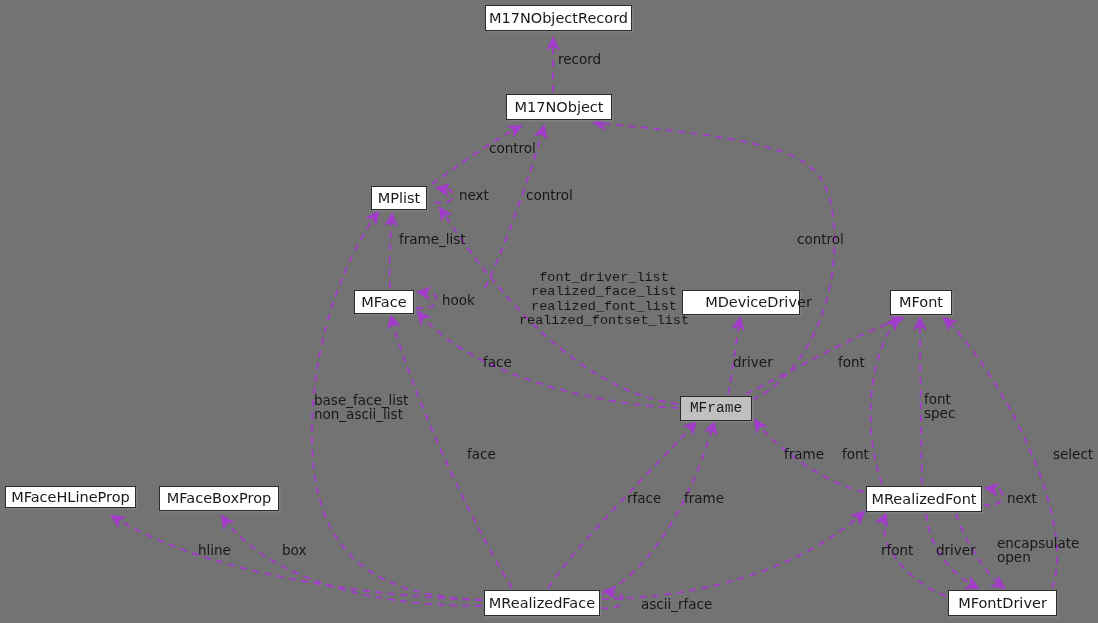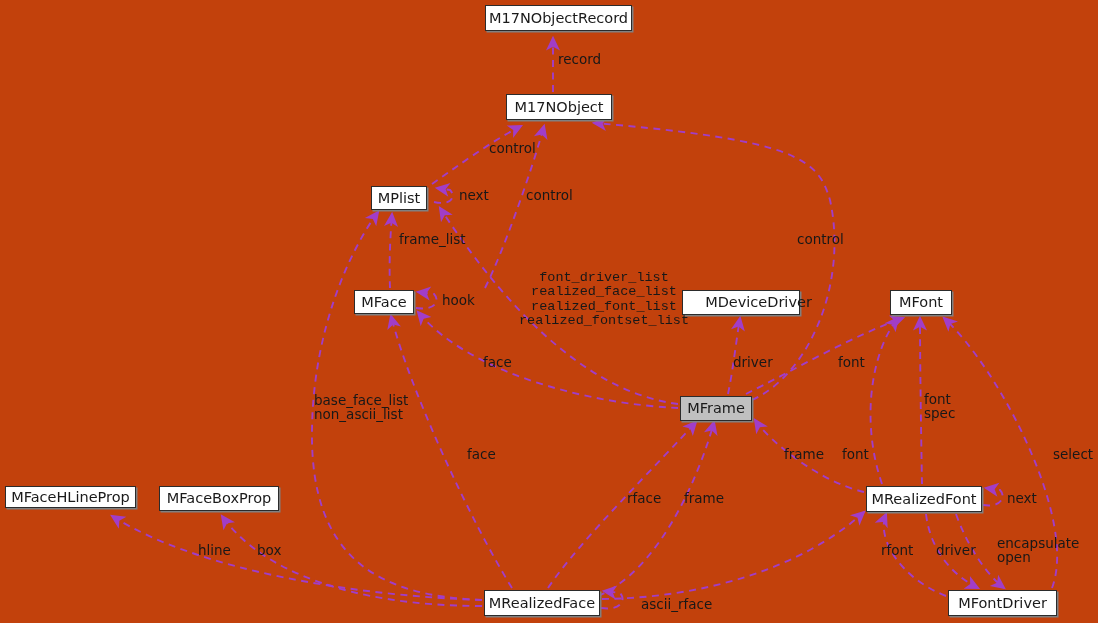--- a/index.html
+++ b/index.html
@@ -1,23 +1,23 @@
 <!DOCTYPE html>
 <html><head>
 <meta charset="utf-8">
 <title>Collaboration Diagram</title>
 <style>
   html,body{margin:0;padding:0;background:#ffffff;}
   body{font-family:"DejaVu Sans","Liberation Sans",sans-serif;}
-  #canvas{position:relative;width:1098px;height:623px;background:#c2410c;overflow:hidden;}
+  #canvas{position:relative;width:1098px;height:623px;background:#737373;overflow:hidden;}
   #edges{position:absolute;left:0;top:0;width:1098px;height:623px;}
   .node{position:absolute;box-sizing:border-box;background:#ffffff;border:1px solid #2b2b2b;
         box-shadow:1.5px 1.5px 0 0 #808080;display:flex;align-items:center;justify-content:center;
         font-size:14.5px;color:#1a1a1a;white-space:nowrap;line-height:1;}
-  .node.hl{background:#c0c0c0;}
+  .node.hl{background:#c0c0c0;font-family:Liberation Mono, monospace;}
   .elabel{position:absolute;font-size:13.5px;color:#1a1a1a;white-space:pre;line-height:1.06;
           color:#181818;}
   .elabel.c{text-align:center;transform:translateX(-50%);font-family:Liberation Mono, monospace;}
   .elabel.l{text-align:left;}
 </style>
 </head>
 <body>
 
 <div id="canvas">
 
@@ -142,20 +142,20 @@
   <div class="elabel l" style="left:924px;top:392px;">font
 spec</div>
   <div class="elabel l" style="left:467px;top:447px;">face</div>
   <div class="elabel l" style="left:784px;top:447px;">frame</div>
   <div class="elabel l" style="left:842px;top:447px;">font</div>
   <div class="elabel l" style="left:1053px;top:447px;">select</div>
   <div class="elabel l" style="left:627px;top:491px;">rface</div>
   <div class="elabel l" style="left:684px;top:491px;">frame</div>
   <div class="elabel l" style="left:1007px;top:491px;">next</div>
   <div class="elabel l" style="left:198px;top:543px;">hline</div>
-  <div class="elabel l" style="left:257px;top:543px;">box</div>
+  <div class="elabel l" style="left:282px;top:543px;">box</div>
   <div class="elabel l" style="left:881px;top:543px;">rfont</div>
   <div class="elabel l" style="left:936px;top:543px;">driver</div>
   <div class="elabel l" style="left:997px;top:536px;">encapsulate
 open</div>
   <div class="elabel l" style="left:641px;top:597px;">ascii_rface</div>
 
 </div>
 
 </body></html>

